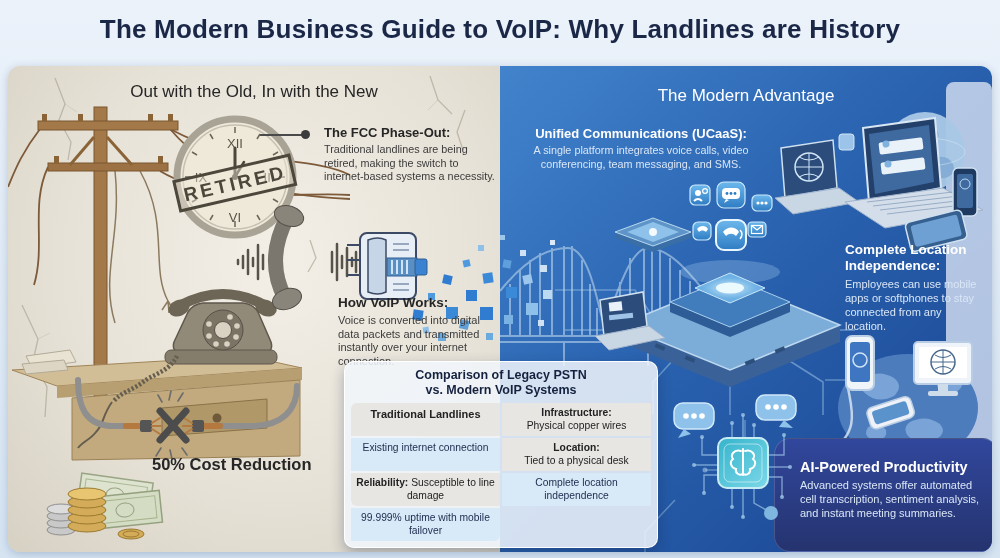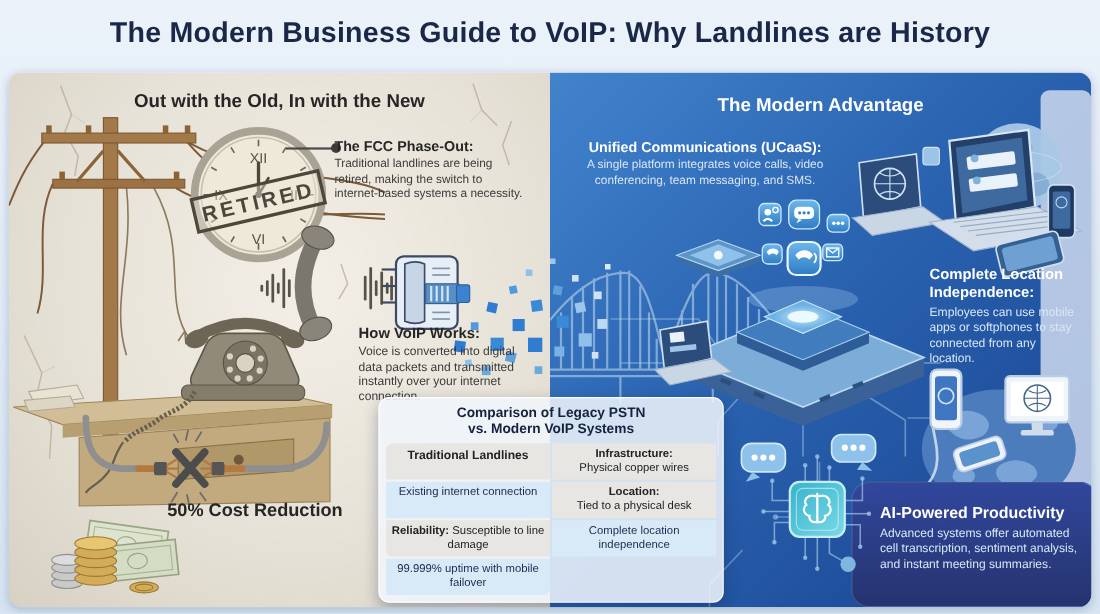--- a/index.html
+++ b/index.html
@@ -9,21 +9,21 @@
   .page-title{position:absolute;left:0;top:14px;width:1000px;text-align:center;
     font-size:26px;font-weight:700;color:#1a2747;letter-spacing:.2px;margin:0;}
   .panel{position:absolute;left:8px;top:66px;width:984px;height:486px;
     border-radius:12px;overflow:hidden;box-shadow:0 2px 8px rgba(40,70,120,.25);}
   .half-left{position:absolute;left:0;top:0;width:492px;height:486px;
     background:radial-gradient(ellipse at 55% 40%, #f3efe7 0%, #e7e2d7 55%, #d7d1c4 100%);}
   .half-right{position:absolute;left:492px;top:0;width:492px;height:486px;
     background:linear-gradient(135deg,#4283cc 0%,#2a63b0 45%,#1f4f9c 78%,#1b4690 100%);}
   .light-band{position:absolute;left:938px;top:16px;width:46px;height:456px;
     background:#cdd9ee;opacity:.85;border-radius:8px;}
-  .section-header{position:absolute;font-size:17px;font-weight:700;z-index:8;}
+  .section-header{position:absolute;font-size:17px;font-weight:400;z-index:8;}
   .tb{position:absolute;z-index:8;line-height:1.25;}
   .tb .h{font-weight:700;margin-bottom:2px;}
   .dark{color:#262626;}
   .dark-body{color:#3b3b3b;}
   .lite{color:#ffffff;}
   .lite-body{color:#d9e6f6;}
   .bullet-line{position:absolute;z-index:8;height:2px;background:#4a4a4a;}
   .bullet-dot{position:absolute;z-index:8;width:9px;height:9px;border-radius:50%;background:#3c3c3c;}
   .ai-panel{position:absolute;left:766px;top:372px;width:222px;height:112px;z-index:6;
     border-radius:16px;background:linear-gradient(#31479c,#25336f);
@@ -583,26 +583,26 @@
       </g>
     </svg>
 
     <div class="section-header dark" style="left:0;top:16px;width:492px;text-align:center;">Out with the Old, In with the New</div>
 
     <div class="section-header lite" style="left:492px;top:20px;width:492px;text-align:center;">The Modern Advantage</div>
 
     <div class="bullet-line" style="left:252px;top:68px;width:42px;"></div>
     <div class="bullet-dot" style="left:293px;top:64px;"></div>
 
-    <div class="tb" style="left:296px;top:59px;width:176px;">
+    <div class="tb" style="left:316px;top:59px;width:176px;">
       <div class="h dark" style="font-size:13px;">The FCC Phase-Out:</div>
       <div class="dark-body" style="font-size:10.8px;">Traditional landlines are being retired, making the switch to internet-based systems a necessity.</div>
     </div>
 
-    <div class="tb" style="left:318px;top:229px;width:160px;">
+    <div class="tb" style="left:330px;top:229px;width:160px;">
       <div class="h dark" style="font-size:13.5px;">How VoIP Works:</div>
       <div class="dark-body" style="font-size:11px;">Voice is converted into digital data packets and transmitted instantly over your internet connection.</div>
     </div>
 
     <div class="tb" style="left:144px;top:388px;width:200px;">
       <div class="h dark" style="font-size:16.5px;margin-bottom:3px;">50% Cost Reduction</div>
     </div>
 
     <div class="tb" style="left:837px;top:176px;width:132px;">
       <div class="h lite" style="font-size:13.5px;line-height:1.2;margin-bottom:4px;">Complete Location Independence:</div>

